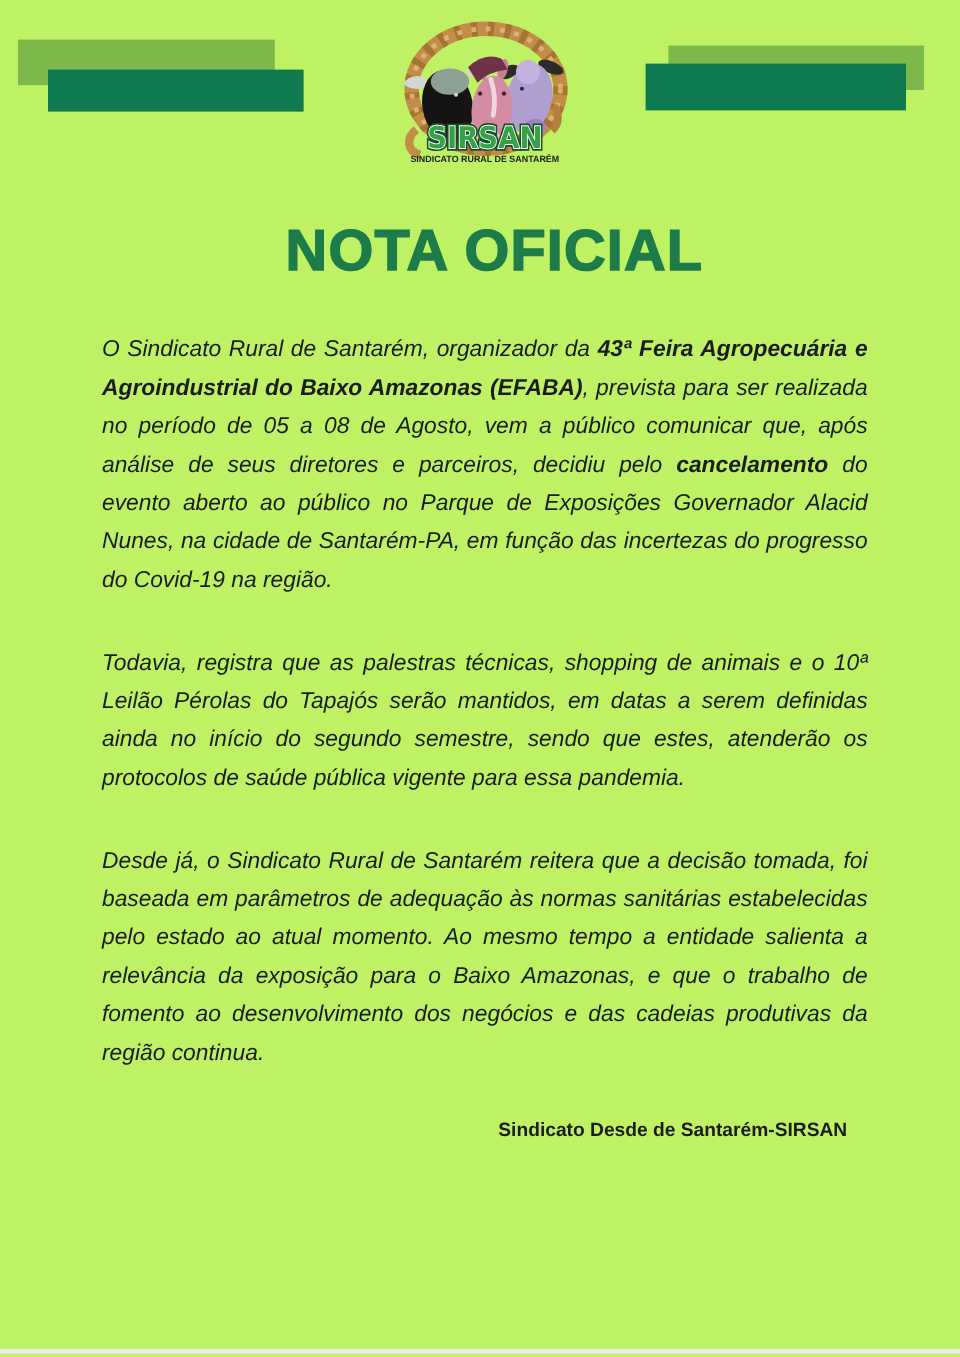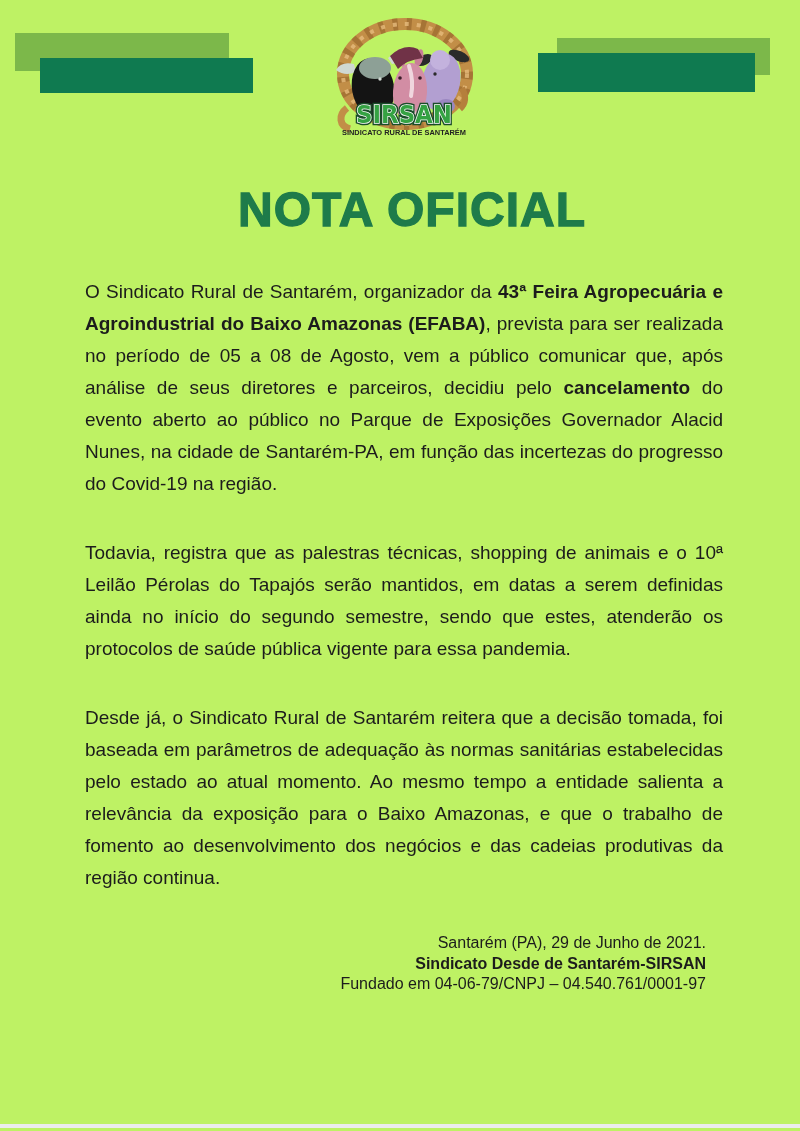--- a/index.html
+++ b/index.html
@@ -15,21 +15,21 @@
   .bar-right-dark  { left:538px; top:53px; width:217px; height:39px; background:#0f7a50; }
 
   .logo { position:absolute; left:328px; top:16px; width:152px; height:127px; }
 
   .title {
     position:absolute; left:0; top:170px; width:800px; margin:12px;
     text-align:center; font-size:48px; font-weight:bold; letter-spacing:1px;
     color:#1e7b4a; -webkit-text-stroke:1.3px #1e7b4a;
   }
 
-  .body-text { position:absolute; top:276px; left:85px; width:638px; }
+  .body-text { position:absolute; top:276px; left:85px; width:638px;font-style:italic; }
   .body-text p {
     margin:0 0 37px 0; font-size:19px; line-height:32px;
     text-align:justify; color:#1c1c1c;
   }
   .body-text b { font-weight:bold; }
 
   .footer {
     position:absolute; top:933px; left:85px; width:621px;
     text-align:right; font-size:16px; line-height:20.5px; color:#1c1c1c;
   }
@@ -89,20 +89,18 @@
 
   <h1 class="title">NOTA OFICIAL</h1>
 
   <div class="body-text">
     <p><span>O Sindicato Rural de Santarém, organizador da </span><b>43ª Feira Agropecuária e Agroindustrial do Baixo Amazonas (EFABA)</b><span>, prevista para ser realizada no período de 05 a 08 de Agosto, vem a público comunicar que, após análise de seus diretores e parceiros, decidiu pelo </span><b>cancelamento</b><span> do evento aberto ao público no Parque de Exposições Governador Alacid Nunes, na cidade de Santarém-PA, em função das incertezas do progresso do Covid-19 na região.</span></p>
     <p><span>Todavia, registra que as palestras técnicas, shopping de animais e o 10ª Leilão Pérolas do Tapajós serão mantidos, em datas a serem definidas ainda no início do segundo semestre, sendo que estes, atenderão os protocolos de saúde pública vigente para essa pandemia.</span></p>
     <p><span>Desde já, o Sindicato Rural de Santarém reitera que a decisão tomada, foi baseada em parâmetros de adequação às normas sanitárias estabelecidas pelo estado ao atual momento. Ao mesmo tempo a entidade salienta a relevância da exposição para o Baixo Amazonas, e que o trabalho de fomento ao desenvolvimento dos negócios e das cadeias produtivas da região continua.</span></p>
   </div>
 
   <div class="footer">
-    <div>Santarém (PA), 29 de Junho de 2021.</div>
     <div class="bold">Sindicato Desde de Santarém-SIRSAN</div>
-    <div>Fundado em 04-06-79/CNPJ – 04.540.761/0001-97</div>
   </div>
 
   <div class="bottom-strip"></div>
 
 </div>
 
 </body></html>

